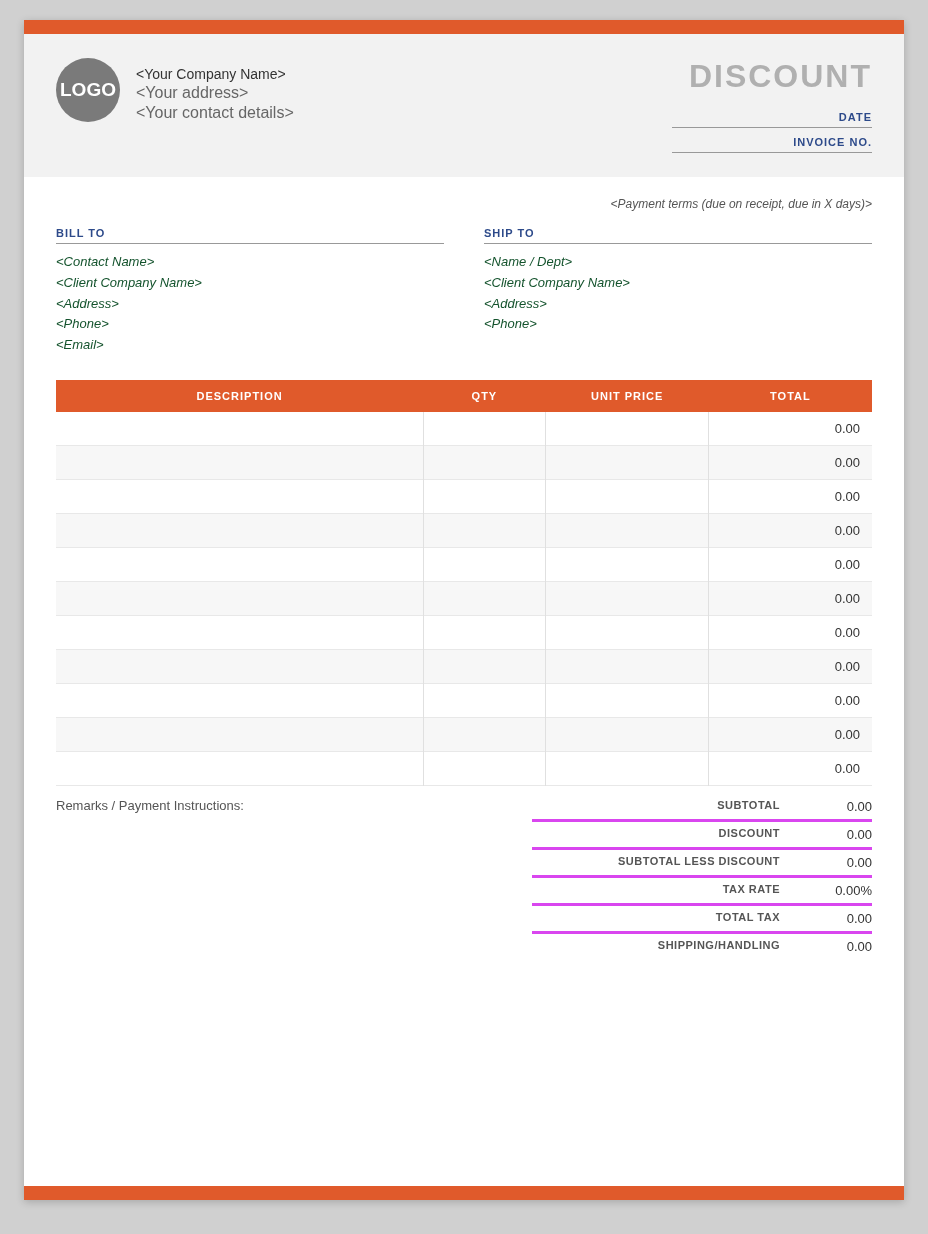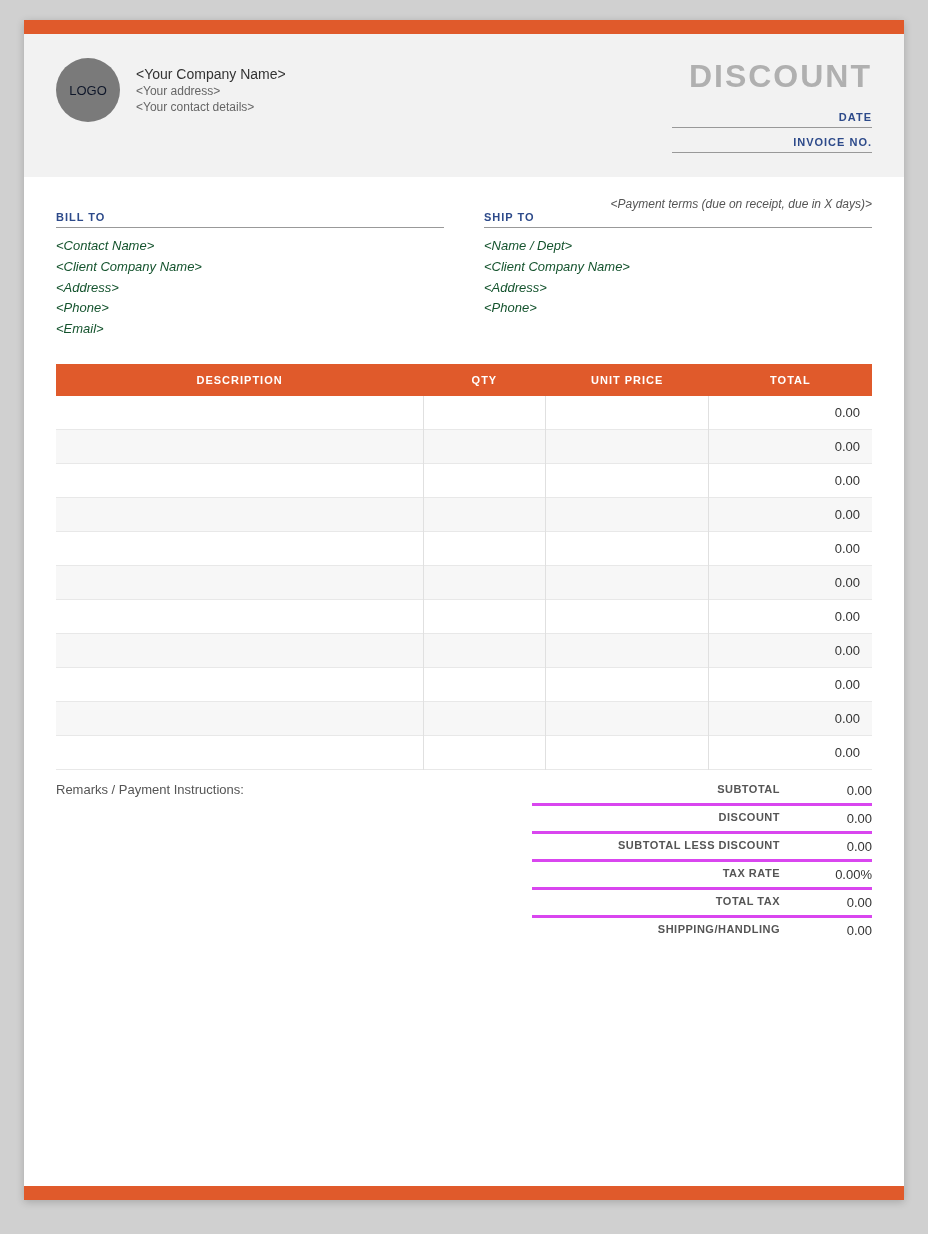--- a/index.html
+++ b/index.html
@@ -45,37 +45,37 @@
       gap: 16px;
     }
     .logo-circle {
       width: 64px;
       height: 64px;
       border-radius: 50%;
       background: #7a7a7a;
       display: flex;
       align-items: center;
       justify-content: center;
-      color: #0f172a;
-      font-size: 13px;
-      font-weight: normal;
+      color: #ffffff;
+      font-size: 19px;
+      font-weight: bold;
       flex-shrink: 0;
     }
     .company-info {
       display: flex;
       flex-direction: column;
       gap: 2px;
       padding-top: 8px;
     }
     .company-name {
       font-size: 14px;
       color: #333;
     }
     .company-address, .company-contact {
-      font-size: 12px;
+      font-size: 16px;
       color: #666;
     }
     .invoice-title-area {
       text-align: right;
     }
     .invoice-title {
       font-size: 32px;
       color: #b0b0b0;
       font-weight: bold;
       letter-spacing: 2px;
@@ -106,20 +106,21 @@
       margin-top: 4px;
     }
     .body-section {
       padding: 20px 32px;
     }
     .payment-terms {
       text-align: right;
       font-size: 12px;
       color: #555;
       font-style: italic;
+      margin-bottom: 16px;
     }
     .billing-section {
       display: flex;
       gap: 40px;
       margin-bottom: 24px;
     }
     .bill-to, .ship-to {
       flex: 1;
     }
     .section-label {

